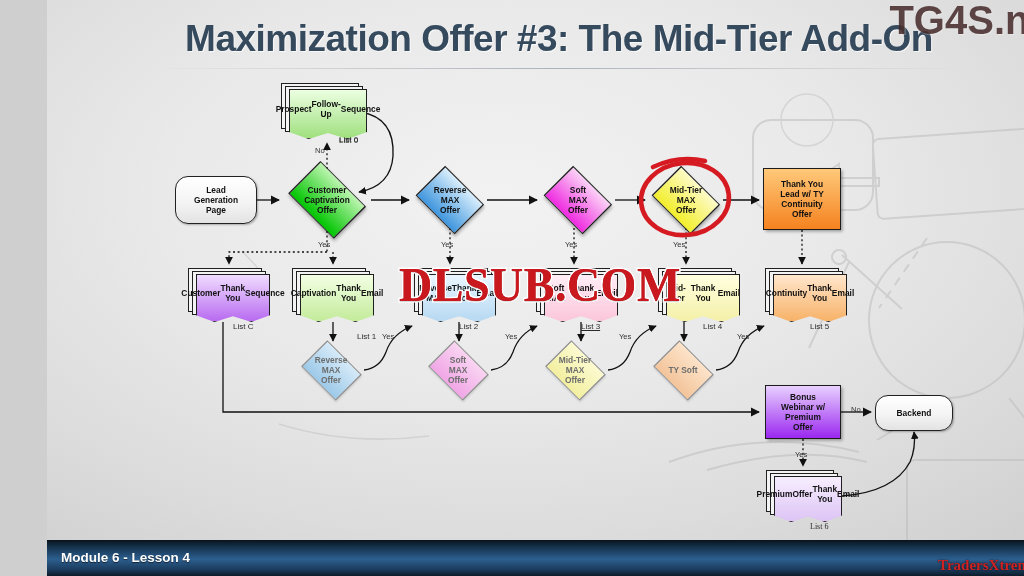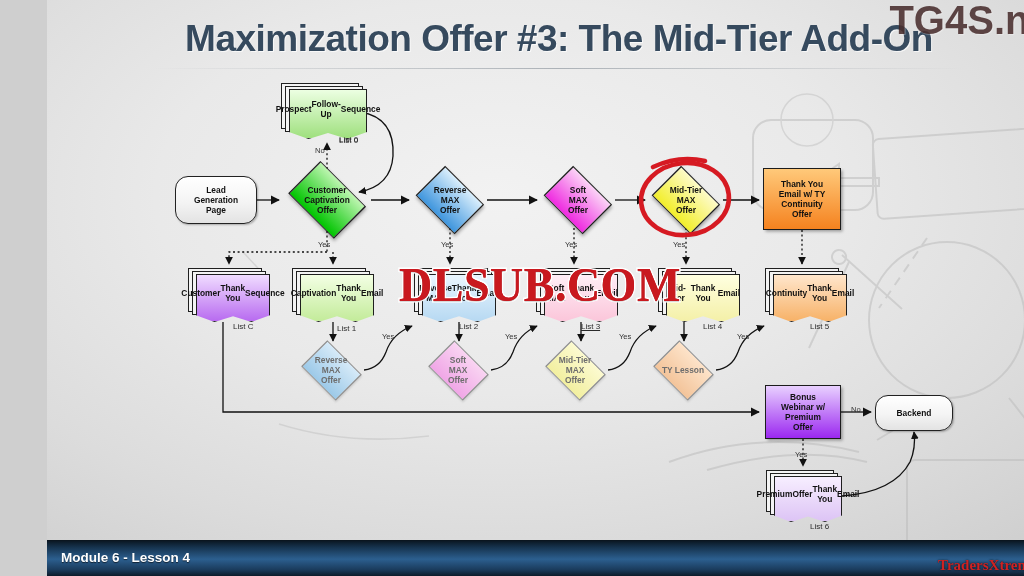--- a/index.html
+++ b/index.html
@@ -297,21 +297,21 @@
         <div class="dshape" style="background: linear-gradient(rgb(253, 251, 200) 0%, rgb(242, 238, 42) 100%); width: 43.68px; height: 43.68px; inset: 6.16px auto auto 15.16px; transform: rotate(45deg) scale(1.25366, 0.948718);"></div>
         <div class="dlabel">
           <span>Mid-Tier</span>
           <span>MAX</span>
           <span>Offer</span>
         </div>
       </div>
       <div class="node process" style="left: 716px; top: 168px; width: 78px; height: 62px; background: linear-gradient(rgb(255, 201, 122) 0%, rgb(245, 130, 31) 100%);">
         <div>
           <span>Thank You</span>
-          <span>Email w/ TY</span>
+          <span>Lead w/ TY</span>
           <span>Continuity</span>
           <span>Offer</span>
         </div>
       </div>
       <div class="node doc" style="left: 141px; top: 268px; width: 82px; height: 54px;">
         <div class="sheet s3" style="width: 74px; height: 44px;"></div>
         <div class="sheet s2" style="width: 74px; height: 44px;"></div>
         <div class="front" style="background: linear-gradient(rgb(240, 220, 255) 0%, rgb(184, 107, 240) 100%);"></div>
         <div class="doclabel">
           <span>Customer</span>
@@ -323,21 +323,21 @@
       <div class="node doc" style="left: 245px; top: 268px; width: 82px; height: 54px;">
         <div class="sheet s3" style="width: 74px; height: 44px;"></div>
         <div class="sheet s2" style="width: 74px; height: 44px;"></div>
         <div class="front" style="background: linear-gradient(rgb(243, 255, 228) 0%, rgb(195, 235, 154) 100%);"></div>
         <div class="doclabel">
           <span>Captivation</span>
           <span>Thank You</span>
           <span>Email</span>
         </div>
       </div>
-      <div class="listcap" style="left: 290px; top: 324px;">List 1</div>
+      <div class="listcap" style="left: 290px; top: 332px; padding-left: 20px;">List 1</div>
       <div class="node doc" style="left: 367px; top: 268px; width: 82px; height: 54px;">
         <div class="sheet s3" style="width: 74px; height: 44px;"></div>
         <div class="sheet s2" style="width: 74px; height: 44px;"></div>
         <div class="front" style="background: linear-gradient(rgb(234, 246, 255) 0%, rgb(183, 217, 242) 100%);"></div>
         <div class="doclabel">
           <span>Reverse MAX</span>
           <span>Thank You</span>
           <span>Email</span>
         </div>
       </div>
@@ -395,21 +395,21 @@
         <div class="dshape" style="background: linear-gradient(rgb(252, 250, 208) 0%, rgb(242, 239, 160) 100%); width: 39px; height: 39px; inset: 5.5px auto auto 13.5px; transform: rotate(45deg) scale(1.25231, 0.948718);"></div>
         <div class="dlabel">
           <span>Mid-Tier</span>
           <span>MAX</span>
           <span>Offer</span>
         </div>
       </div>
       <div class="node diamond faded" style="left: 603px; top: 345px; width: 66px; height: 50px;">
         <div class="dshape" style="background: linear-gradient(rgb(253, 227, 201) 0%, rgb(243, 196, 154) 100%); width: 39px; height: 39px; inset: 5.5px auto auto 13.5px; transform: rotate(45deg) scale(1.25231, 0.948718);"></div>
         <div class="dlabel">
-          <span>TY Lesson</span>
+          <span>TY Soft</span>
         </div>
       </div>
       <div class="node process" style="left: 718px; top: 385px; width: 76px; height: 54px; background: linear-gradient(rgb(232, 208, 255) 0%, rgb(155, 40, 240) 100%);">
         <div>
           <span>Bonus</span>
           <span>Webinar w/</span>
           <span>Premium</span>
           <span>Offer</span>
         </div>
       </div>
@@ -422,21 +422,21 @@
         <div class="sheet s3" style="width: 68px; height: 42px;"></div>
         <div class="sheet s2" style="width: 68px; height: 42px;"></div>
         <div class="front" style="background: linear-gradient(rgb(247, 238, 255) 0%, rgb(221, 196, 245) 100%);"></div>
         <div class="doclabel">
           <span>Premium</span>
           <span>Offer</span>
           <span>Thank You</span>
           <span>Email</span>
         </div>
       </div>
-      <div class="listcap" style="left: 763px; top: 522px;">List 6</div>
+      <div class="listcap" style="left: 763px; top: 522px; font-family: Liberation Serif, serif;">List 6</div>
     </div>
 
   <div id="edge-labels-layer">
       <div class="elabel" style="left: 268px; top: 146px;">No</div>
       <div class="elabel" style="left: 271px; top: 240px;">Yes</div>
       <div class="elabel" style="left: 394px; top: 240px;">Yes</div>
       <div class="elabel" style="left: 518px; top: 240px;">Yes</div>
       <div class="elabel" style="left: 626px; top: 240px;">Yes</div>
       <div class="elabel" style="left: 335px; top: 332px;">Yes</div>
       <div class="elabel" style="left: 458px; top: 332px;">Yes</div>

